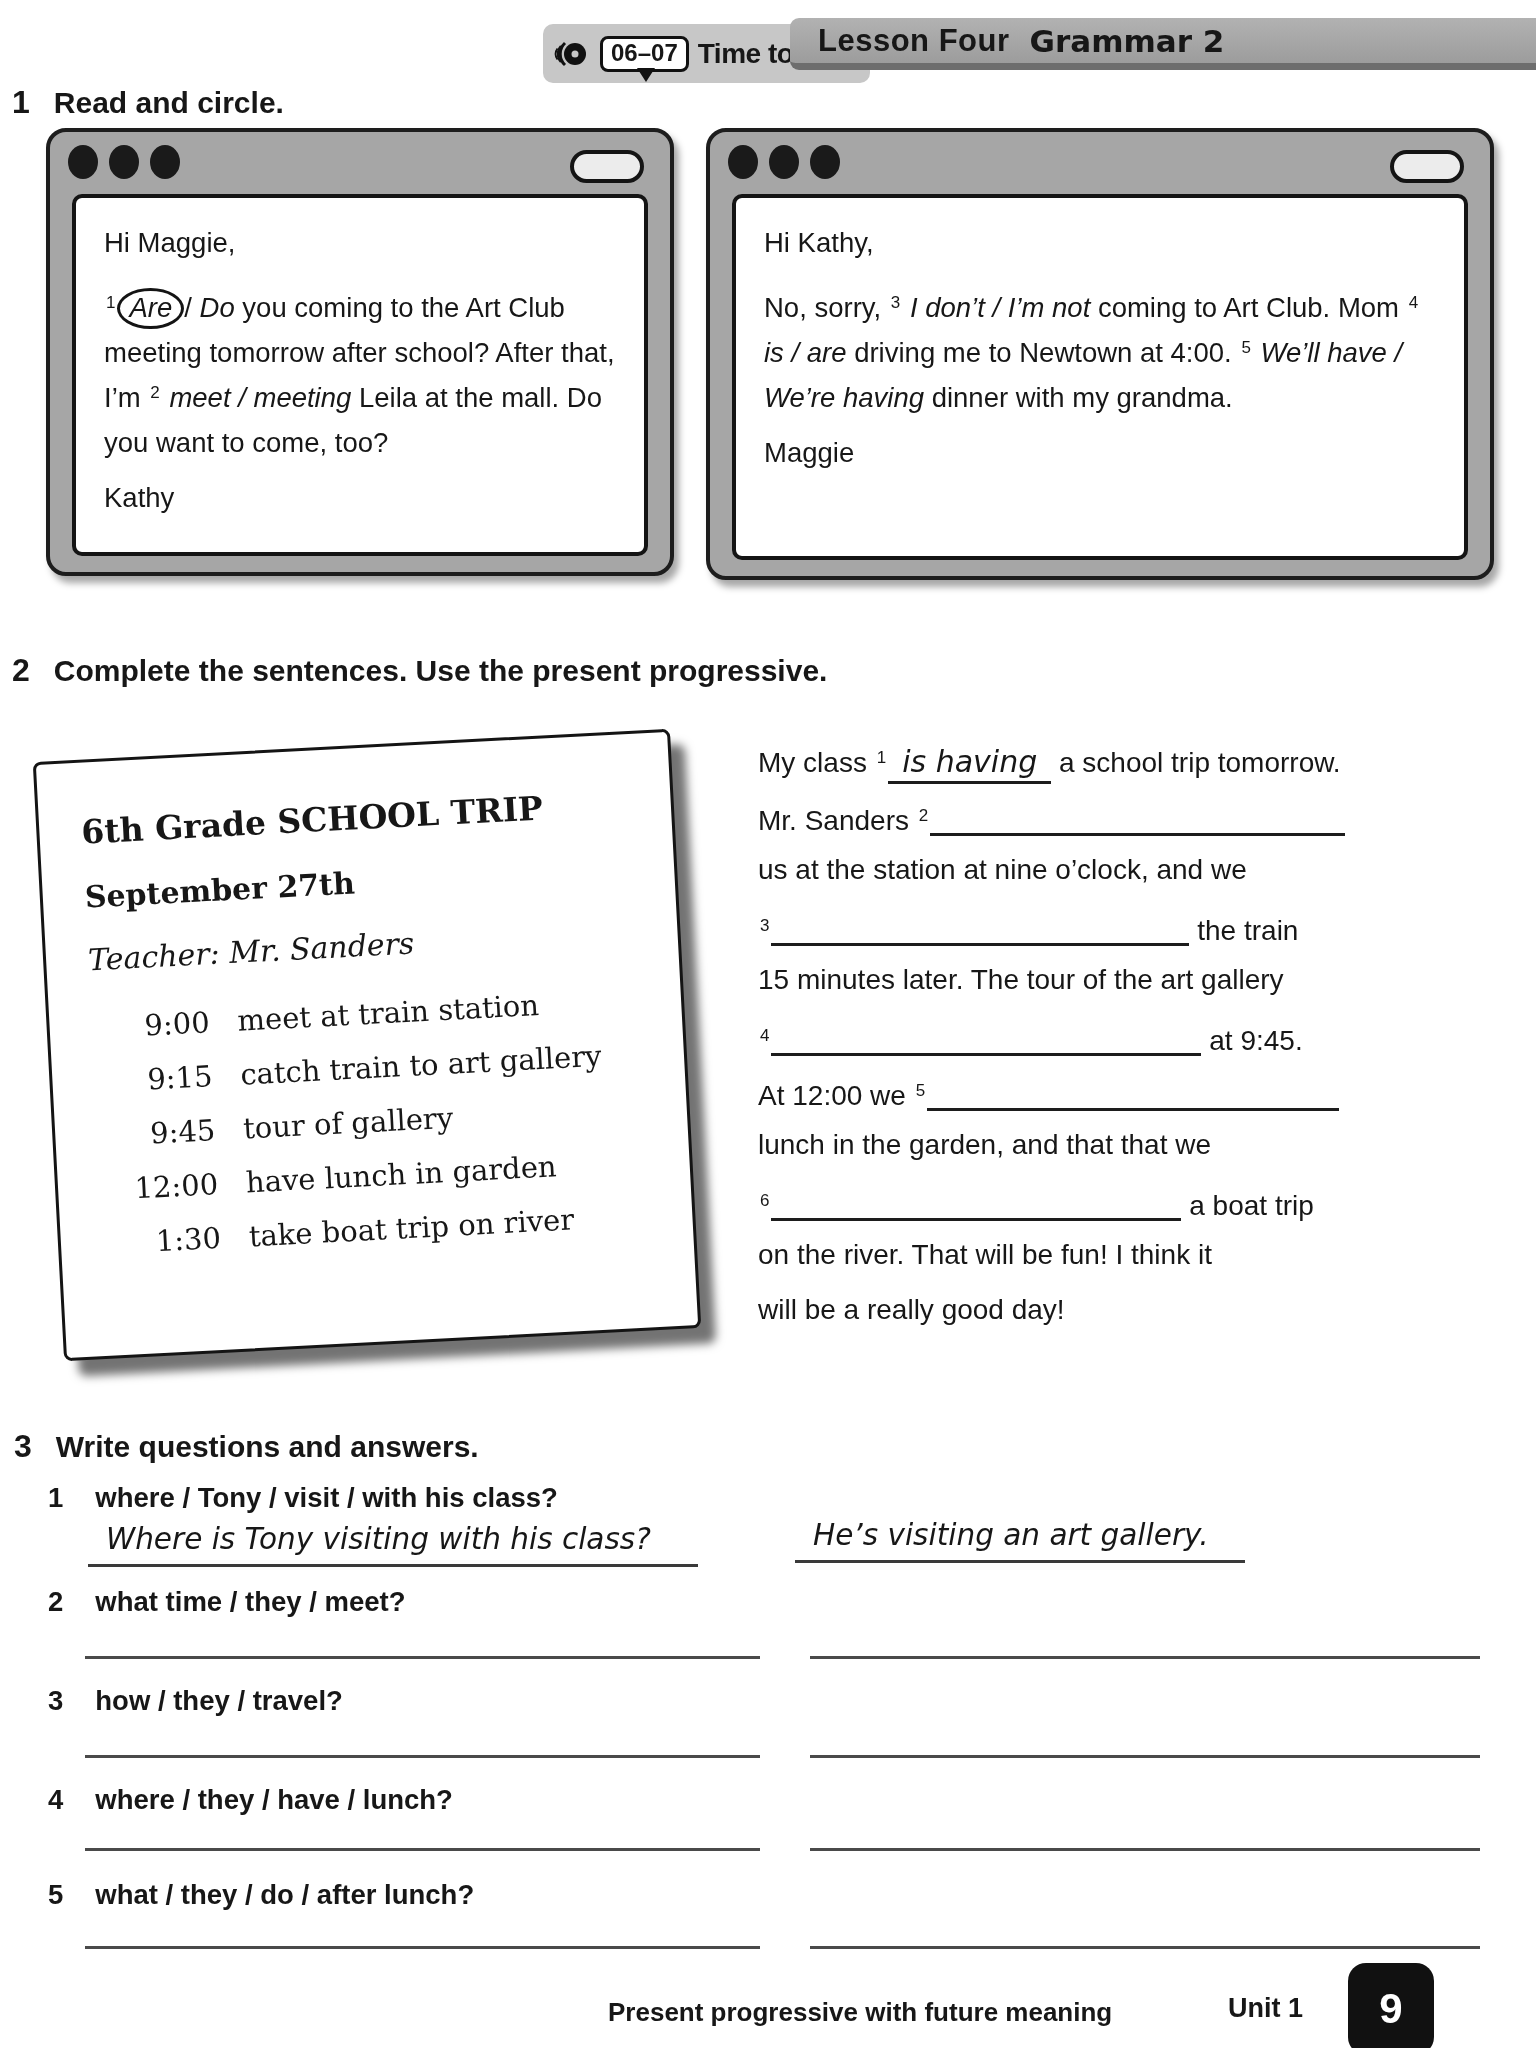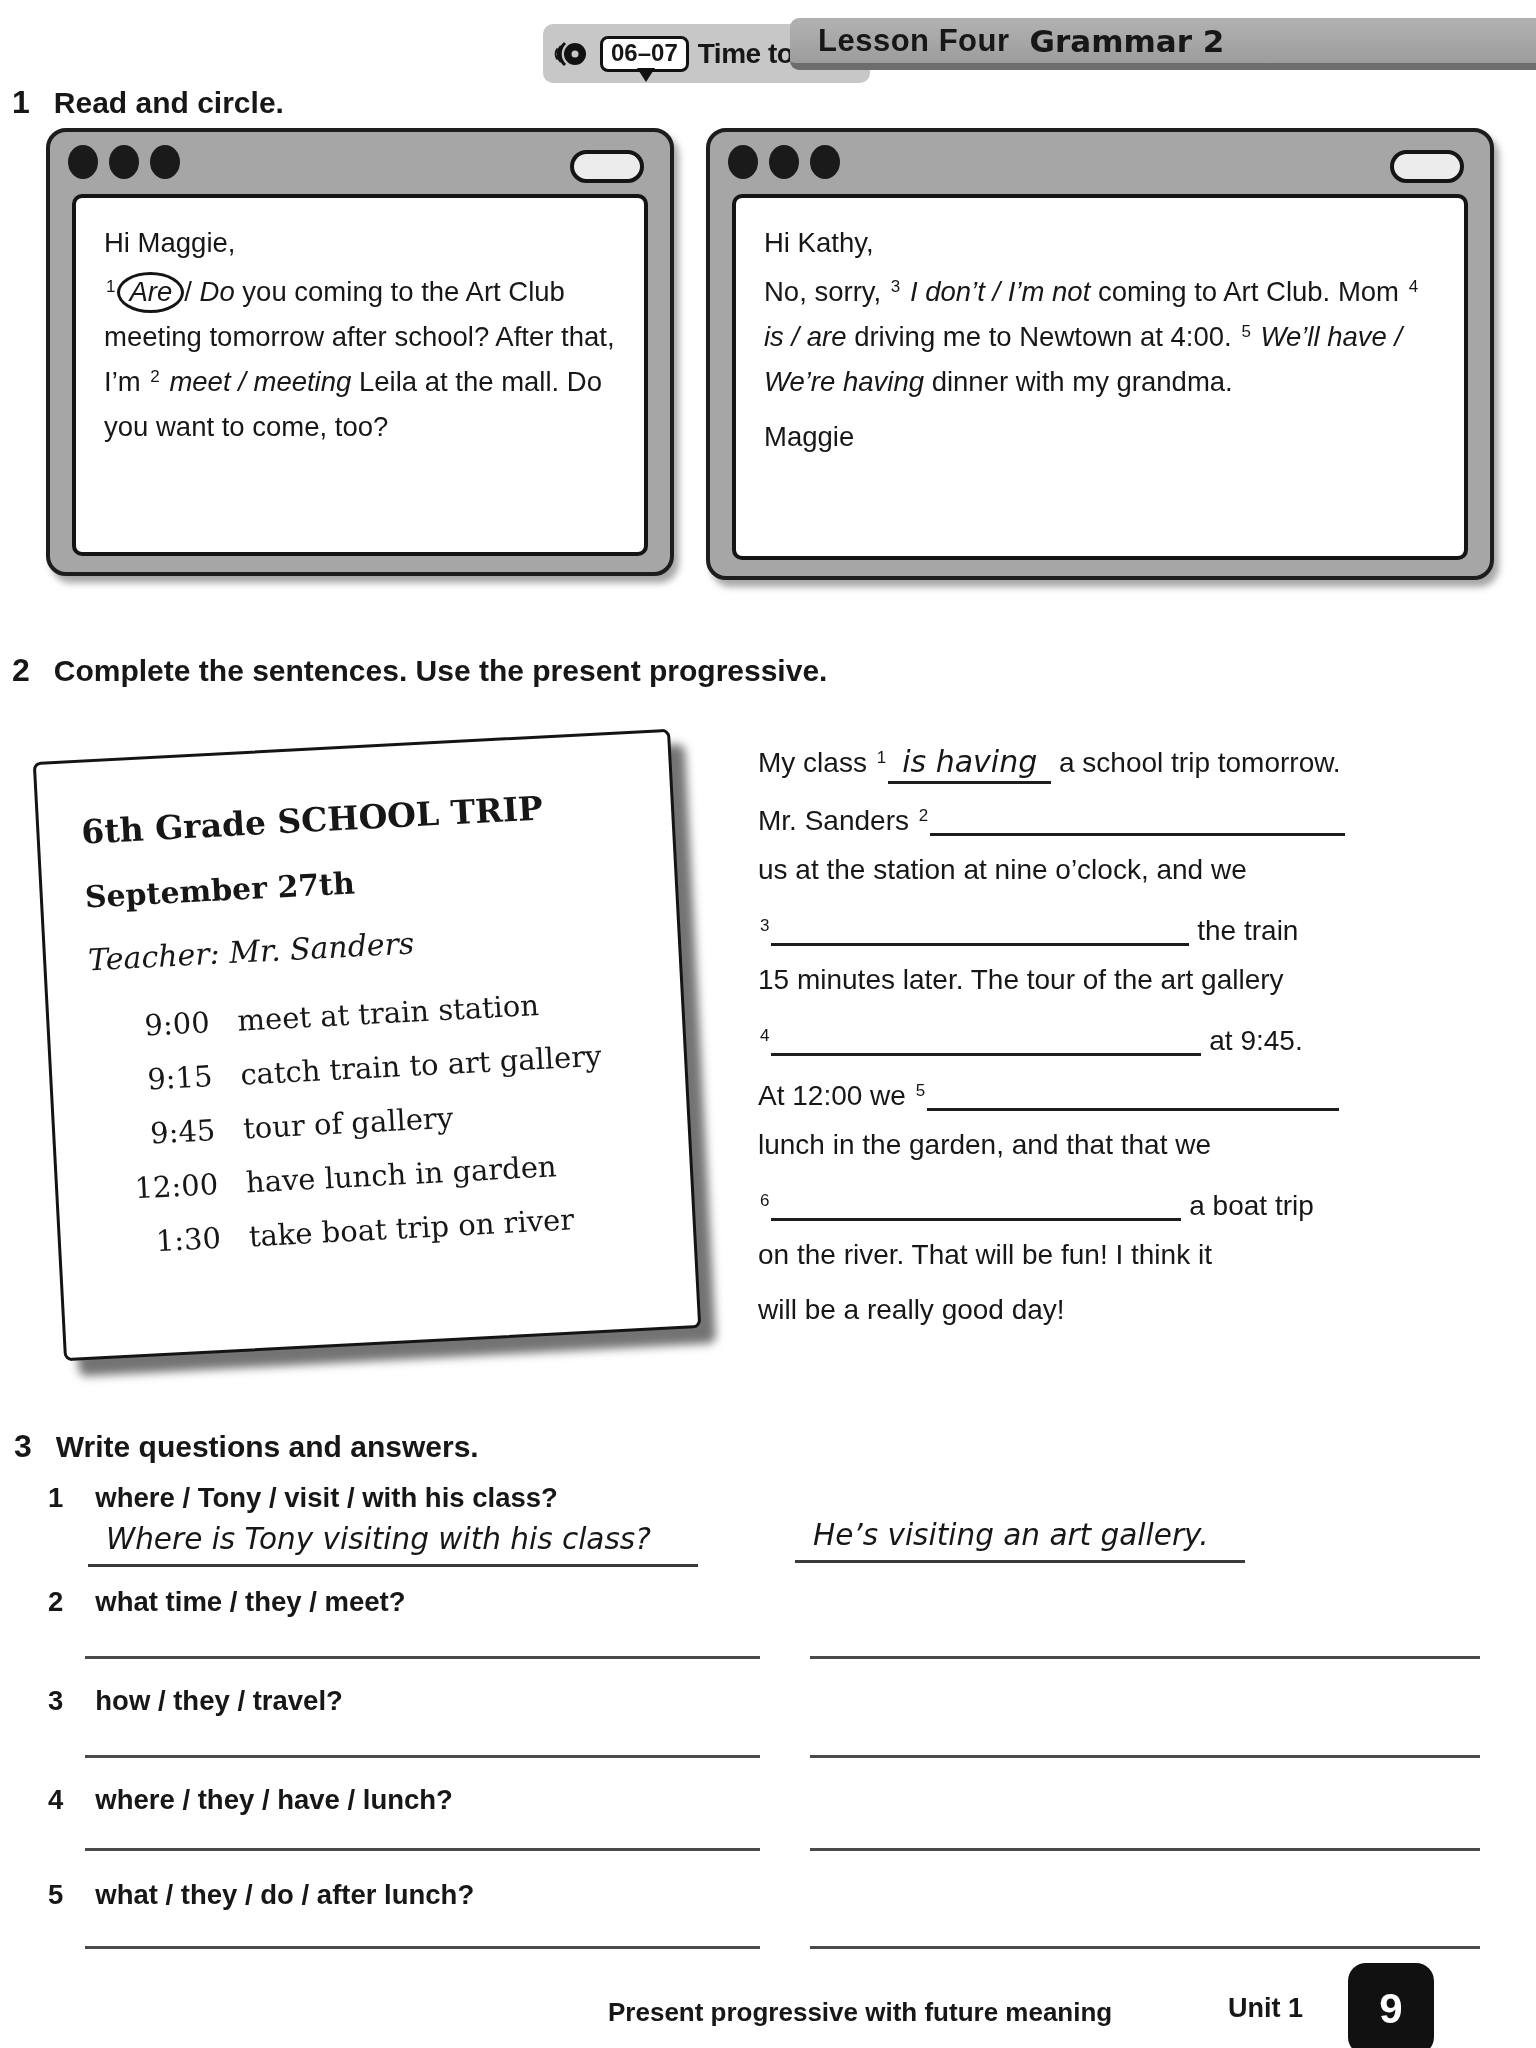--- a/index.html
+++ b/index.html
@@ -54,21 +54,21 @@
   .pill {
     position:absolute; top:18px; right:26px; width:66px; height:25px;
     background:#ececec; border:4px solid #141414; border-radius:999px;
   }
   .card-panel {
     position:absolute; left:22px; right:22px; top:62px; bottom:16px;
     background:#fff; border:4px solid #141414; border-radius:10px;
     padding:22px 28px; box-sizing:border-box;
     font-size:27.5px; line-height:1.64;
   }
-  .card-body { margin-top:4px; }
+  .card-body { margin-top:20px; }
   .signature { margin-top:10px; }
   .sup { font-size:17px; vertical-align:9px; padding:0 2px; }
   .it  { font-style:italic; }
   .circled {
     display:inline-block; border:3px solid #141414; border-radius:50%;
     padding:0 9px 2px; font-style:italic; line-height:1.2;
   }
 
   
   .note {
@@ -156,20 +156,21 @@
       <span class="dot"></span>
       <span class="dot"></span>
       <span class="dot"></span>
     </div>
     <span class="pill"></span>
     <div class="card-panel">
       <div>Hi Maggie,</div>
       <div class="card-body">
         <span class="sup">1</span><span class="circled">Are</span><span>/ </span><span class="it">Do</span><span> you coming to the Art Club meeting tomorrow after school? After that, I’m </span><span class="sup">2</span> <span class="it">meet / meeting</span><span> Leila at the mall. Do you want to come, too?</span>
       </div>
+      <div class="signature">Kathy</div>
     </div>
   </div>
 
   <div class="card card2">
     <div class="dots">
       <span class="dot"></span>
       <span class="dot"></span>
       <span class="dot"></span>
     </div>
     <span class="pill"></span>

